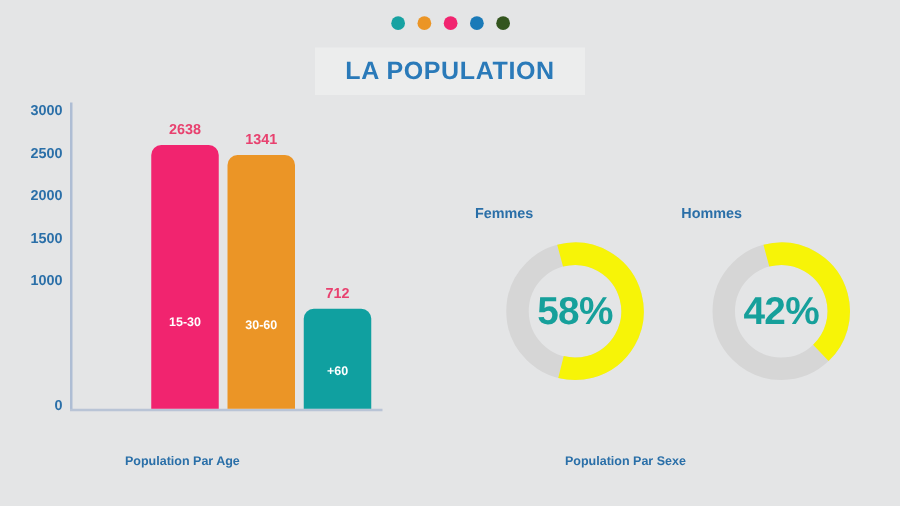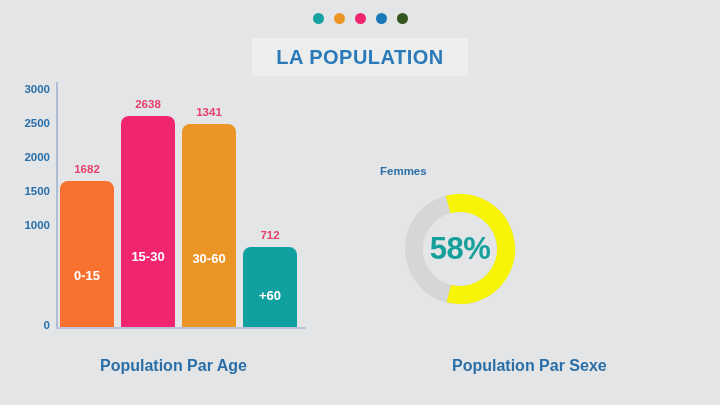--- a/index.html
+++ b/index.html
@@ -118,21 +118,21 @@
     transform: translateX(-50%);
     font-size: 11.5px;
     font-weight: bold;
     color: #e8416f;
     white-space: nowrap;
   }
   .bar-cat {
     position: absolute;
     left: 50%;
     transform: translateX(-50%);
-    font-size: 13px;
+    font-size: 10px;
     font-weight: bold;
     color: #ffffff;
     white-space: nowrap;
   }
 
   
   #donut-panel {
     position: absolute;
     left: 380px;
     top: 165px;
@@ -177,21 +177,21 @@
     font-size: 31px;
     font-weight: bold;
     color: #16a09b;
     letter-spacing: -0.5px;
   }
 
   
   .caption {
     position: absolute;
     bottom: 30px;
-    font-size: 16px;
+    font-size: 10px;
     font-weight: bold;
     color: #2a6fa8;
     white-space: nowrap;
   }
   #caption-age { left: 100px; }
   #caption-sexe { left: 452px; }
 </style>
 </head>
 <body>
 
@@ -212,25 +212,20 @@
   <div id="x-axis-line"></div>
   <div id="y-ticks">
       <div class="y-tick" style="top: 14px; color: rgb(42, 111, 168);">3000</div>
       <div class="y-tick" style="top: 48px; color: rgb(42, 111, 168);">2500</div>
       <div class="y-tick" style="top: 82px; color: rgb(42, 111, 168);">2000</div>
       <div class="y-tick" style="top: 116px; color: rgb(42, 111, 168);">1500</div>
       <div class="y-tick" style="top: 150px; color: rgb(42, 111, 168);">1000</div>
       <div class="y-tick" style="top: 250px; color: rgb(42, 111, 168);">0</div>
     </div>
   <div id="bars-area">
-      <div class="bar-slot" style="left: 0px; height: 250px;">
-        <div class="bar-rect" style="height: 146.376px; background: rgb(249, 113, 47);"></div>
-        <div class="bar-value" style="bottom: 152.376px; color: rgb(232, 65, 111);">1682</div>
-        <div class="bar-cat" style="bottom: 43.9128px; color: rgb(255, 255, 255);">0-15</div>
-      </div>
       <div class="bar-slot" style="left: 61px; height: 250px;">
         <div class="bar-rect" style="height: 211.384px; background: rgb(241, 36, 111);"></div>
         <div class="bar-value" style="bottom: 217.384px; color: rgb(232, 65, 111);">2638</div>
         <div class="bar-cat" style="bottom: 63.4152px; color: rgb(255, 255, 255);">15-30</div>
       </div>
       <div class="bar-slot" style="left: 122px; height: 250px;">
         <div class="bar-rect" style="height: 203.088px; background: rgb(235, 149, 38);"></div>
         <div class="bar-value" style="bottom: 209.088px; color: rgb(232, 65, 111);">1341</div>
         <div class="bar-cat" style="bottom: 60.9264px; color: rgb(255, 255, 255);">30-60</div>
       </div>
@@ -246,16 +241,26 @@
     <div class="donut-block" style="left: 0px;">
       <div class="donut-label">Femmes</div>
       <div class="donut-wrap">
         <svg width="112" height="112" viewBox="0 0 112 112">
           <circle cx="56" cy="56" r="46" fill="none" stroke="#d6d6d6" stroke-width="18"></circle>
           <circle cx="56" cy="56" r="46" fill="none" stroke="#f7f407" stroke-width="18" stroke-dasharray="167.64 121.39" transform="rotate(-105 56 56)"></circle>
         </svg>
         <div class="donut-pct" style="color: rgb(22, 160, 155);">58%</div>
       </div>
     </div>
+    <div class="donut-block" style="left: 165px;">
+      <div class="donut-label">Hommes</div>
+      <div class="donut-wrap">
+        <svg width="112" height="112" viewBox="0 0 112 112">
+          <circle cx="56" cy="56" r="46" fill="none" stroke="#d6d6d6" stroke-width="18"></circle>
+          <circle cx="56" cy="56" r="46" fill="none" stroke="#f7f407" stroke-width="18" stroke-dasharray="121.39 167.64" transform="rotate(-105 56 56)"></circle>
+        </svg>
+        <div class="donut-pct" style="color: rgb(22, 160, 155);">42%</div>
+      </div>
+    </div>
   </div>
 
 <div class="caption" id="caption-age">Population Par Age</div>
 <div class="caption" id="caption-sexe">Population Par Sexe</div>
 
 </body></html>

